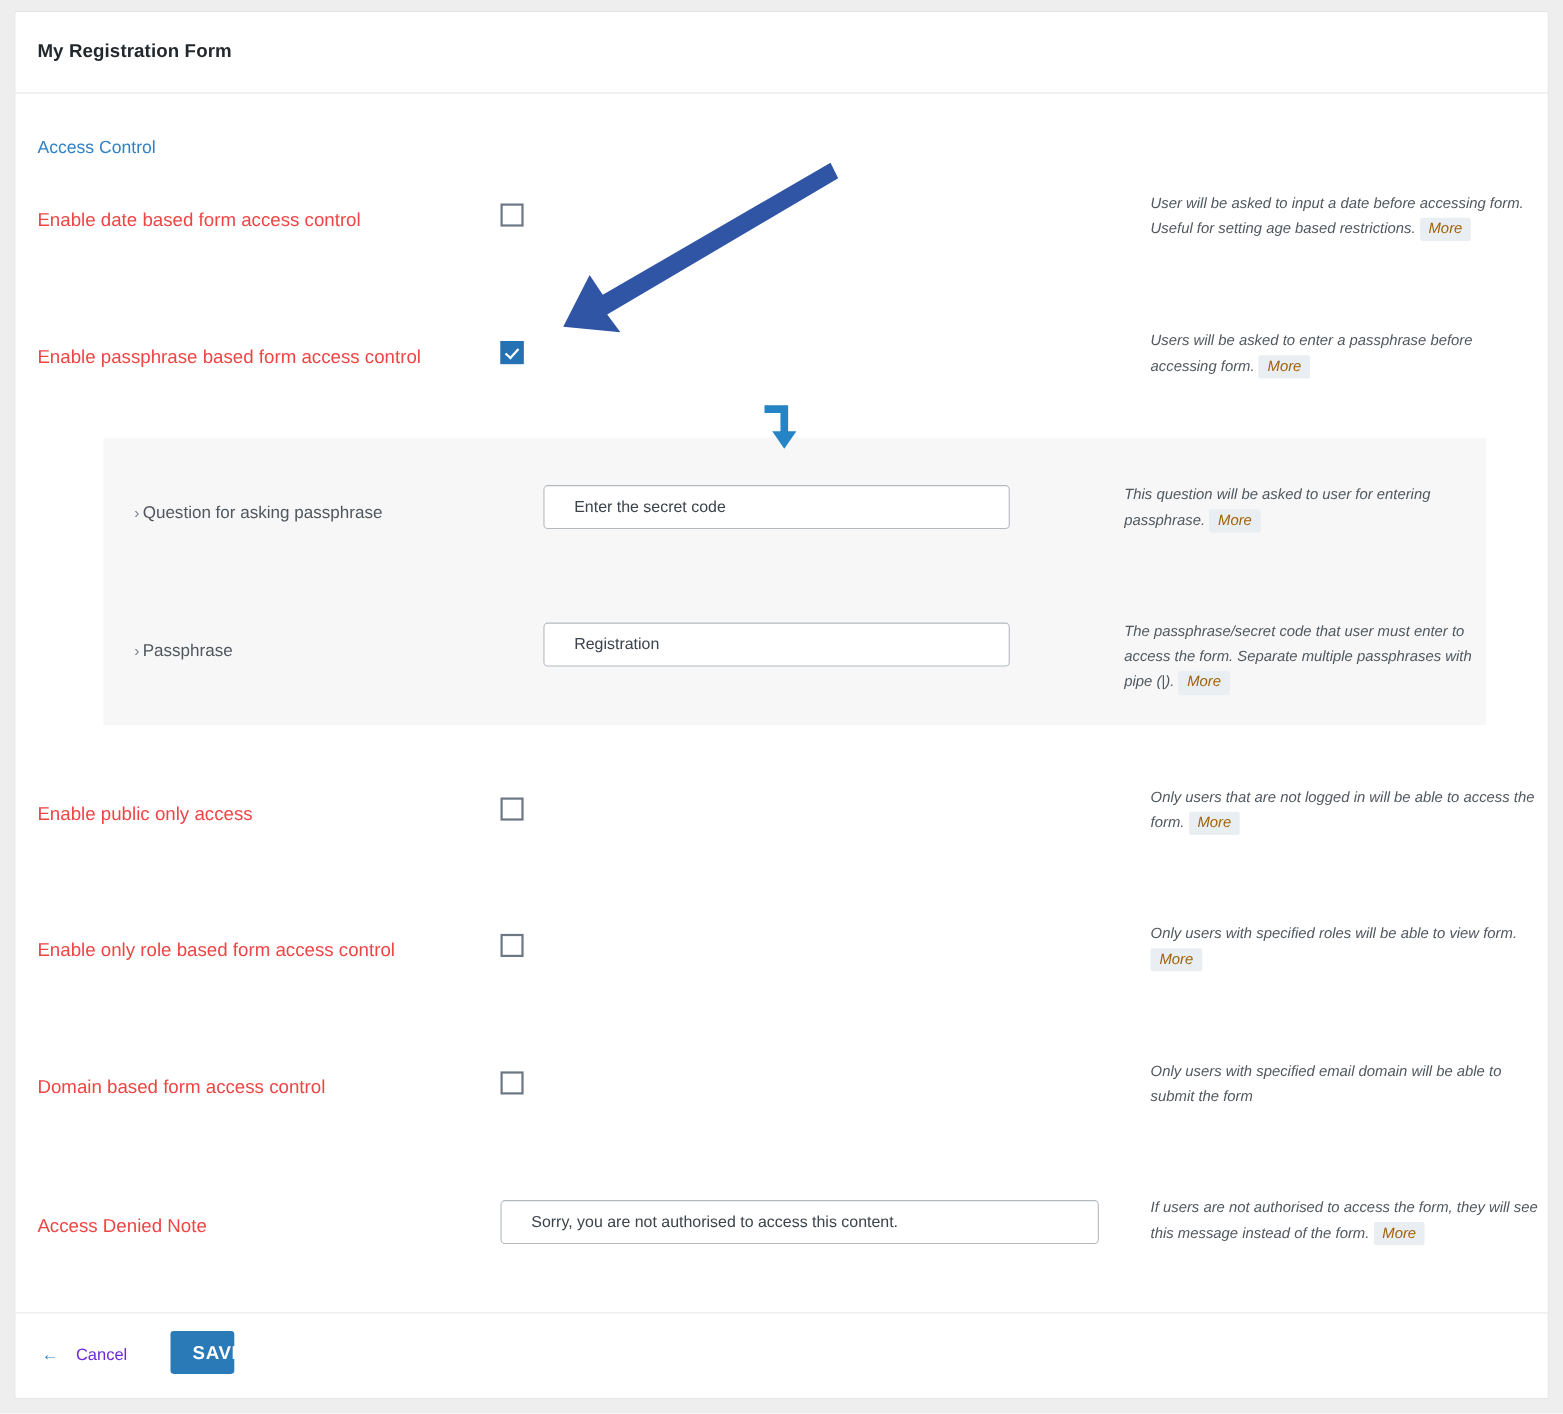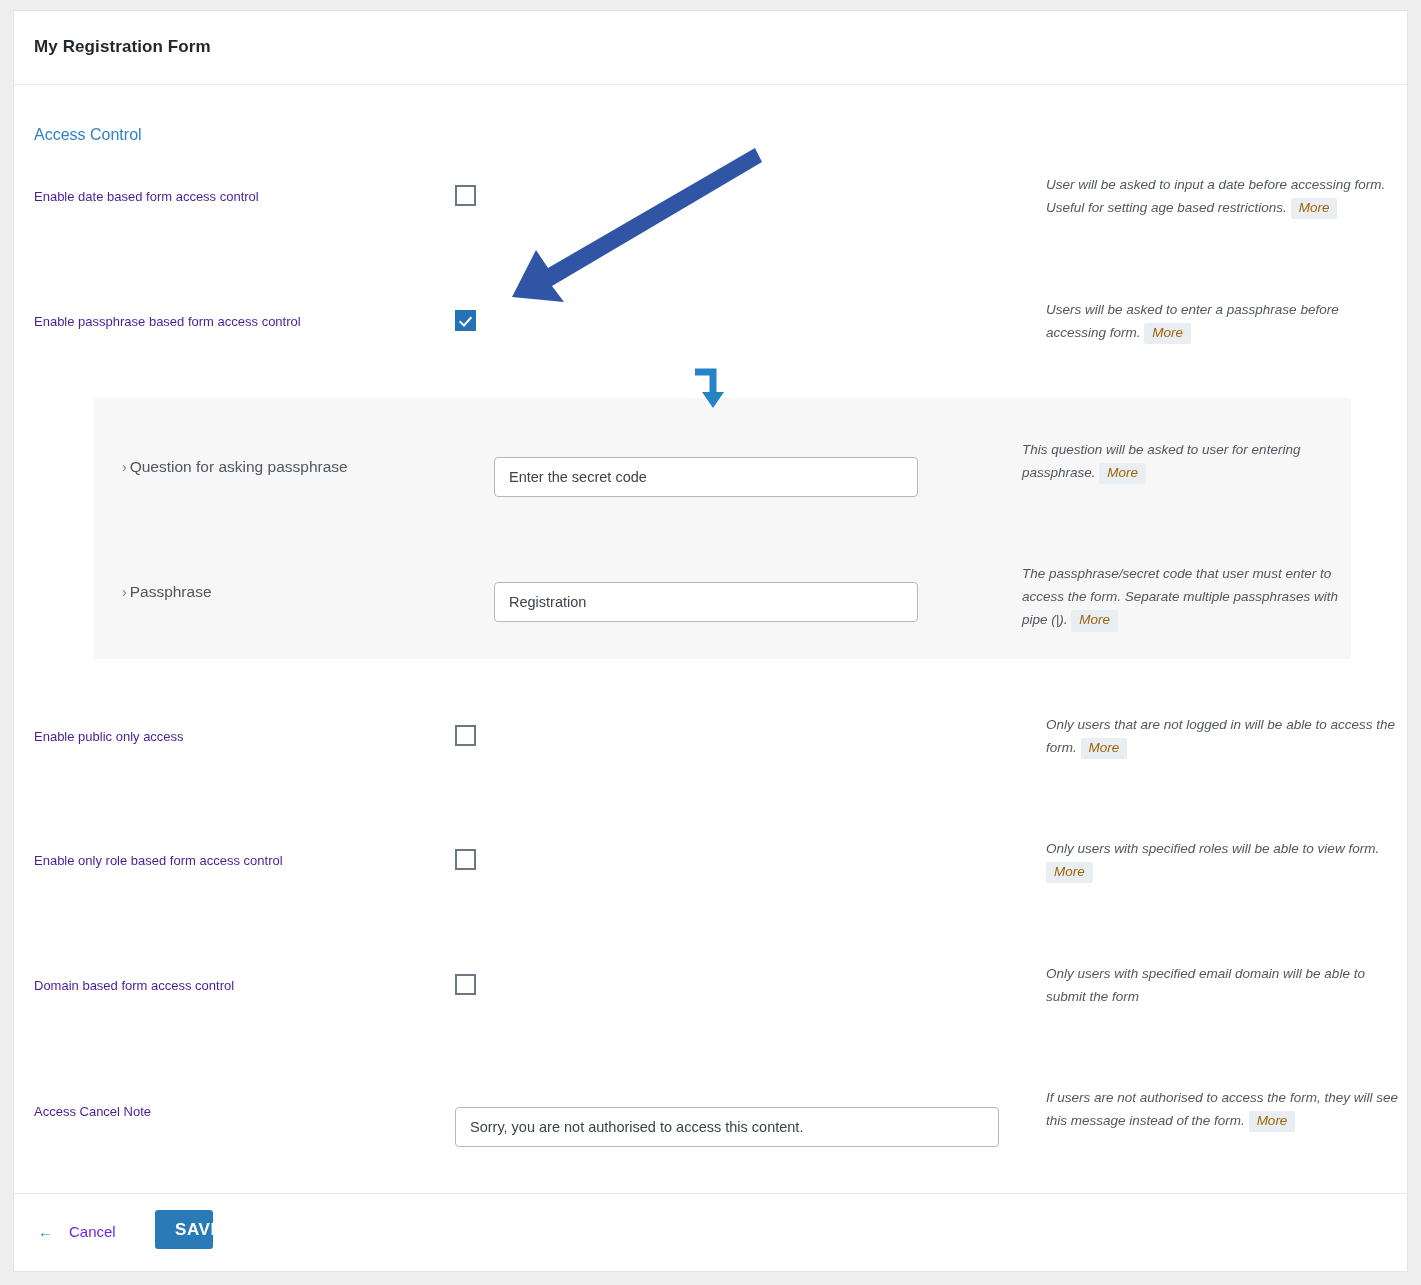--- a/index.html
+++ b/index.html
@@ -72,22 +72,22 @@
 
   
   .row {
     position: absolute;
     left: 0;
     right: 0;
   }
   .row-label {
     position: absolute;
     left: 20px;
-    font-size: 13px;
-    color: #4c1d95;
+    font-size: 17px;
+    color: #ef4444;
     line-height: 1.3;
   }
   .row-control {
     position: absolute;
     left: 441px;
   }
   .row-help {
     position: absolute;
     left: 1032px;
     width: 352px;
@@ -138,23 +138,22 @@
   }
 
   .text-input {
     box-sizing: border-box;
     border: 1px solid #b4b9be;
     border-radius: 4px;
     background: #ffffff;
     font-family: "Liberation Sans", sans-serif;
     font-size: 14.5px;
     color: #3c434a;
-    padding: 0 14px;
+    padding: 0 27px;
     outline: none;
-    margin-top: 16px;
   }
 
   
   .subpanel {
     position: absolute;
     left: 80px;
     top: 312px;
     width: 1257px;
     height: 261px;
     background: #f7f7f7;
@@ -326,21 +325,21 @@
         <div class="row-label" style="top:8px;">Domain based form access control</div>
         <div class="row-control" style="top:4px;">
           <span class="checkbox"></span>
         </div>
         <div class="row-help" style="top:-8px;">
           <span>Only users with specified email domain will be able to submit the form</span>
         </div>
       </div>
 
       <div class="row" style="top:1008px;">
-        <div class="row-label" style="top:10px;">Access Cancel Note</div>
+        <div class="row-label" style="top:10px;">Access Denied Note</div>
         <div class="row-control" style="left:441px;top:-3px;">
           <input class="text-input" style="width: 544px; height: 40px;" value="Sorry, you are not authorised to access this content.">
         </div>
         <div class="row-help" style="top:-8px;width:356px;">
           <span>If users are not authorised to access the form, they will see this message instead of the form.</span>
           <span class="more-badge">More</span>
         </div>
       </div>
 
     </div>

